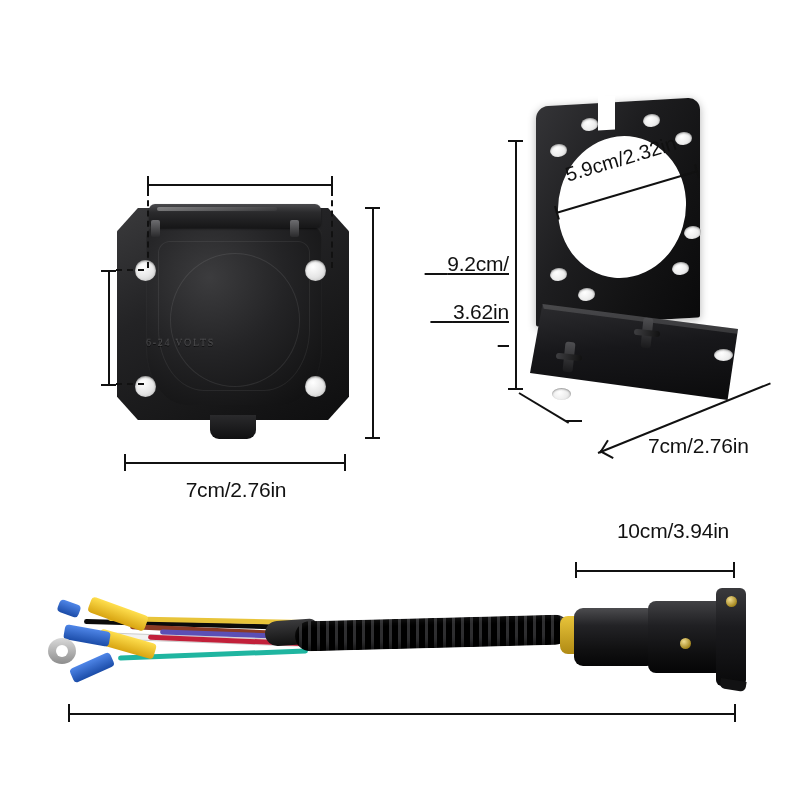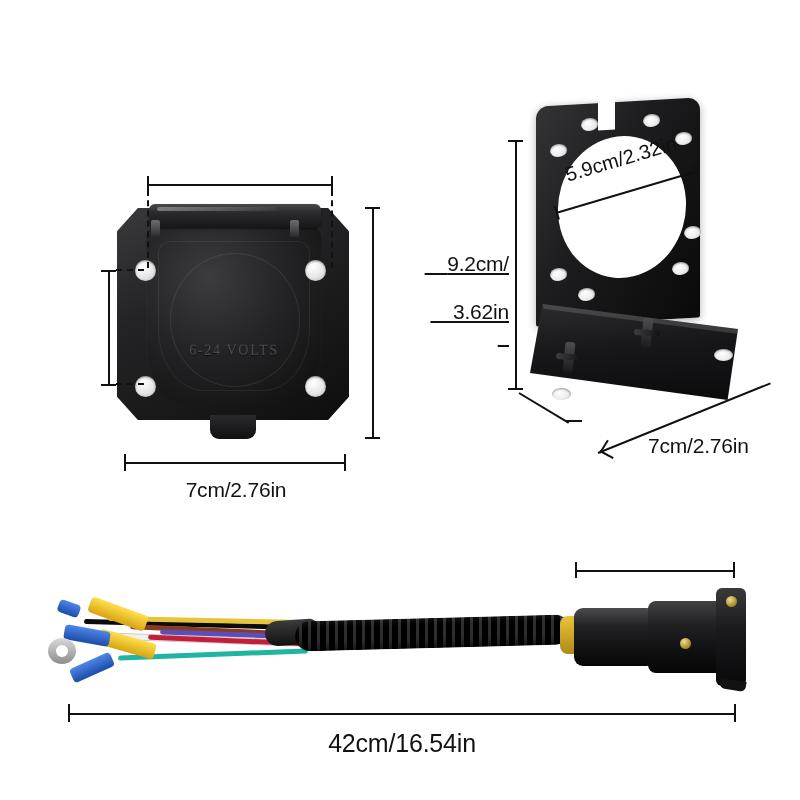--- a/index.html
+++ b/index.html
@@ -64,25 +64,24 @@
     position:absolute;left:44px;top:8px;width:172px;height:24px;
     border-radius:6px;
     background:linear-gradient(180deg,#4a4a4d 0%,#2b2b2d 34%,#161617 100%);
     box-shadow:0 1px 2px rgba(0,0,0,.5);
   }
   .hinge-gloss{position:absolute;left:8px;top:3px;width:120px;height:4px;border-radius:3px;
     background:linear-gradient(90deg,rgba(255,255,255,.34),rgba(255,255,255,.04));}
   .hinge-clip{position:absolute;top:16px;width:9px;height:17px;border-radius:2px;
     background:linear-gradient(180deg,#6d6d70,#2a2a2c);}
   .sock-volts{
-    position:absolute;left:0;right:0;top:114px;text-align:center;
-    font-size:14px;letter-spacing:1.7px;color:#4a4a4c;
+    position:absolute;left:0;right:0;top:114px;text-align:left;
+    font-size:10px;letter-spacing:1.7px;color:#4a4a4c;
     font-family:"Liberation Serif","DejaVu Serif",serif;
     text-shadow:0 1px 0 rgba(0,0,0,.65),0 -1px 0 rgba(255,255,255,.07);
-    margin-top:6px;
   }
   .sock-hole{
     position:absolute;width:21px;height:21px;border-radius:50%;
     background:radial-gradient(circle at 38% 32%,#ffffff 0%,#e6e6e6 55%,#bdbdbd 100%);
     box-shadow:inset 0 1px 2px rgba(0,0,0,.45);
   }
   .sock-tab{
     position:absolute;left:105px;top:219px;width:46px;height:24px;
     border-radius:0 0 9px 9px;
     background:linear-gradient(180deg,#2a2a2c,#101011);
@@ -314,22 +313,22 @@
     <div class="conduit"></div>
     <div class="plug-collar"></div>
     <div class="plug-barrel"></div>
     <div class="plug-body"></div>
     <div class="plug-flange"></div>
     <div class="plug-screw" style="left:640px;top:58px;"></div>
     <div class="plug-screw" style="left:686px;top:16px;"></div>
     <div class="plug-tail"></div>
   </div>
 
+  <div class="dim" style="left:578px;top:519px;width:190px;text-align:center;">10cm/3.94in</div>
   <div class="hline" style="left:575px;top:570px;width:160px;"></div>
   <div class="tick-v" style="left:575px;top:562px;height:16px;"></div>
   <div class="tick-v" style="left:733px;top:562px;height:16px;"></div>
 
   <div class="hline" style="left:68px;top:713px;width:668px;"></div>
   <div class="tick-v" style="left:68px;top:704px;height:18px;"></div>
   <div class="tick-v" style="left:734px;top:704px;height:18px;"></div>
-  <div class="dim" style="left:68px;top:729px;width:668px;font-size:25px;">42cm/16.54in</div>
 
 </div>
 
 </body></html>

